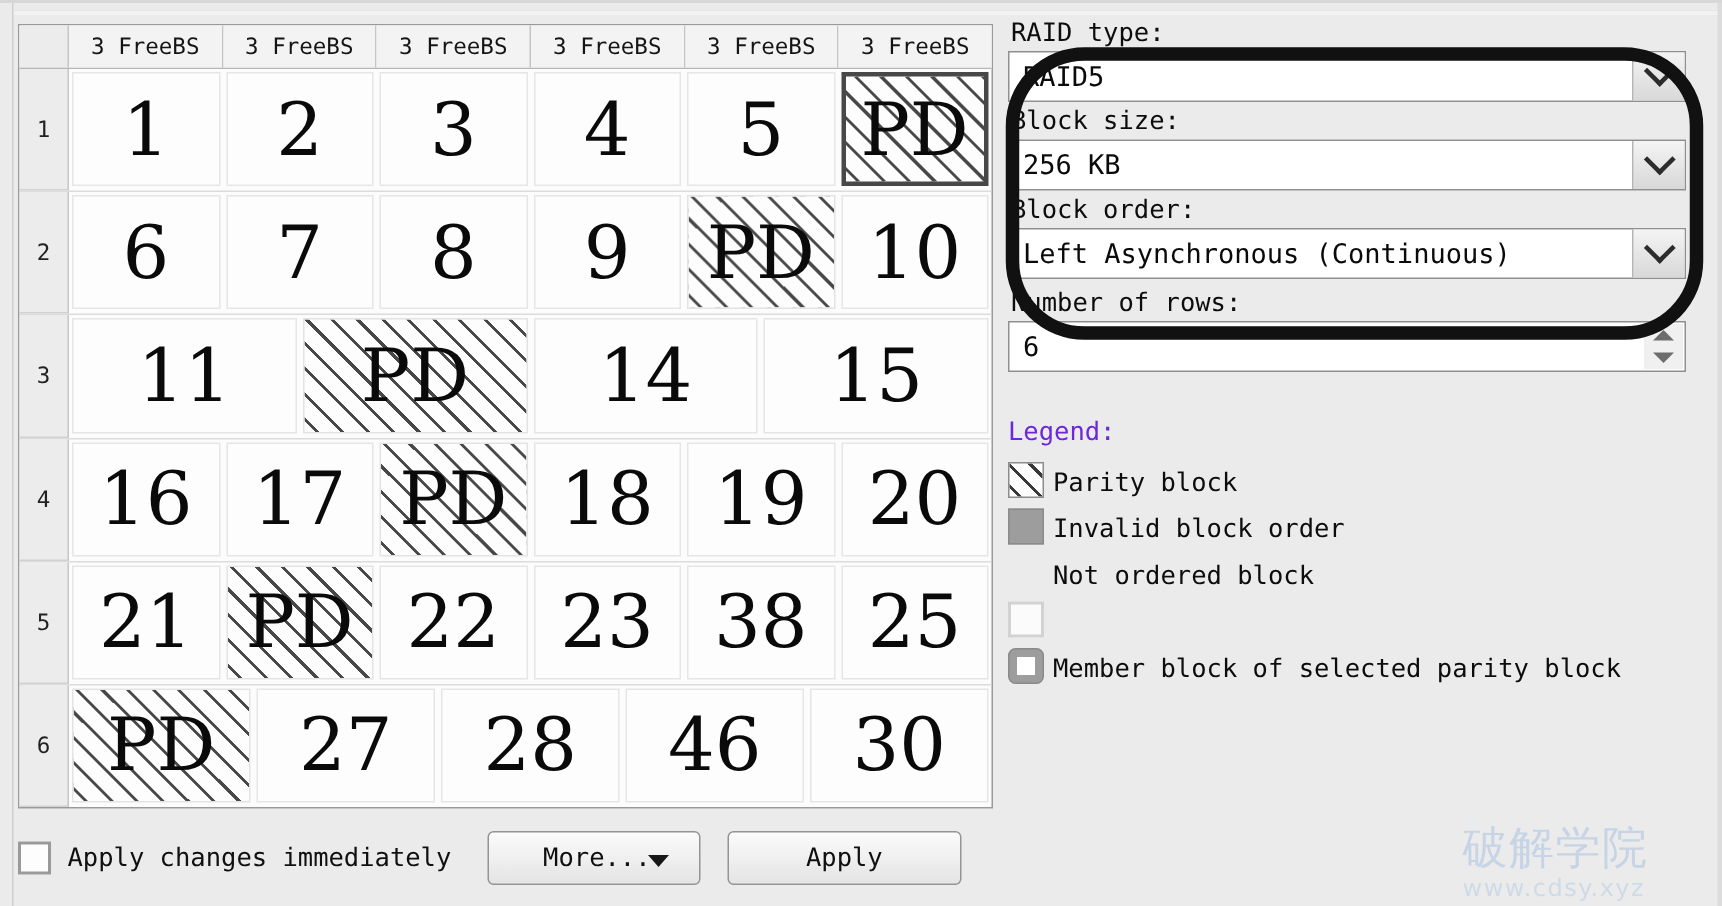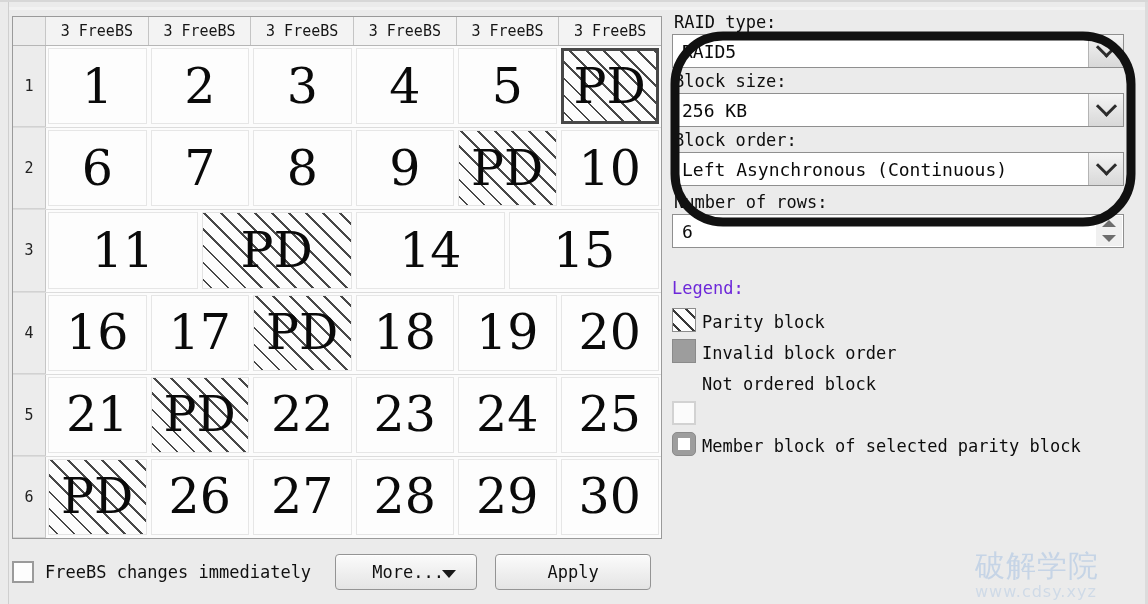--- a/index.html
+++ b/index.html
@@ -347,68 +347,63 @@
               <span class="glyph">22</span>
             </div>
           </div>
           <div class="cellwrap">
             <div class="cell data">
               <span class="glyph">23</span>
             </div>
           </div>
           <div class="cellwrap">
             <div class="cell data">
-              <span class="glyph">24</span>
+              <span class="glyph">38</span>
             </div>
           </div>
           <div class="cellwrap">
             <div class="cell data">
               <span class="glyph">25</span>
             </div>
           </div>
         </div>
         <div class="grid-row">
           <div class="row-head">6</div>
           <div class="cellwrap">
             <div class="cell parity">
               <span class="glyph">PD</span>
             </div>
           </div>
           <div class="cellwrap">
             <div class="cell data">
-              <span class="glyph">26</span>
-            </div>
-          </div>
-          <div class="cellwrap">
-            <div class="cell data">
               <span class="glyph">27</span>
             </div>
           </div>
           <div class="cellwrap">
             <div class="cell data">
               <span class="glyph">28</span>
             </div>
           </div>
           <div class="cellwrap">
             <div class="cell data">
-              <span class="glyph">29</span>
+              <span class="glyph">46</span>
             </div>
           </div>
           <div class="cellwrap">
             <div class="cell data">
               <span class="glyph">30</span>
             </div>
           </div>
         </div>
       </div>
   </div>
 
   <div id="bottombar">
     <div class="chk" id="apply-now-chk"></div>
-    <div id="chk-label">FreeBS changes immediately</div>
+    <div id="chk-label">Apply changes immediately</div>
     <div class="btn" id="more-btn">
       <span class="lbl">More...</span>
       <span class="caret"></span>
     </div>
     <div class="btn" id="apply-btn">
       <span>Apply</span>
     </div>
   </div>
 
   <div id="rightpanel">

